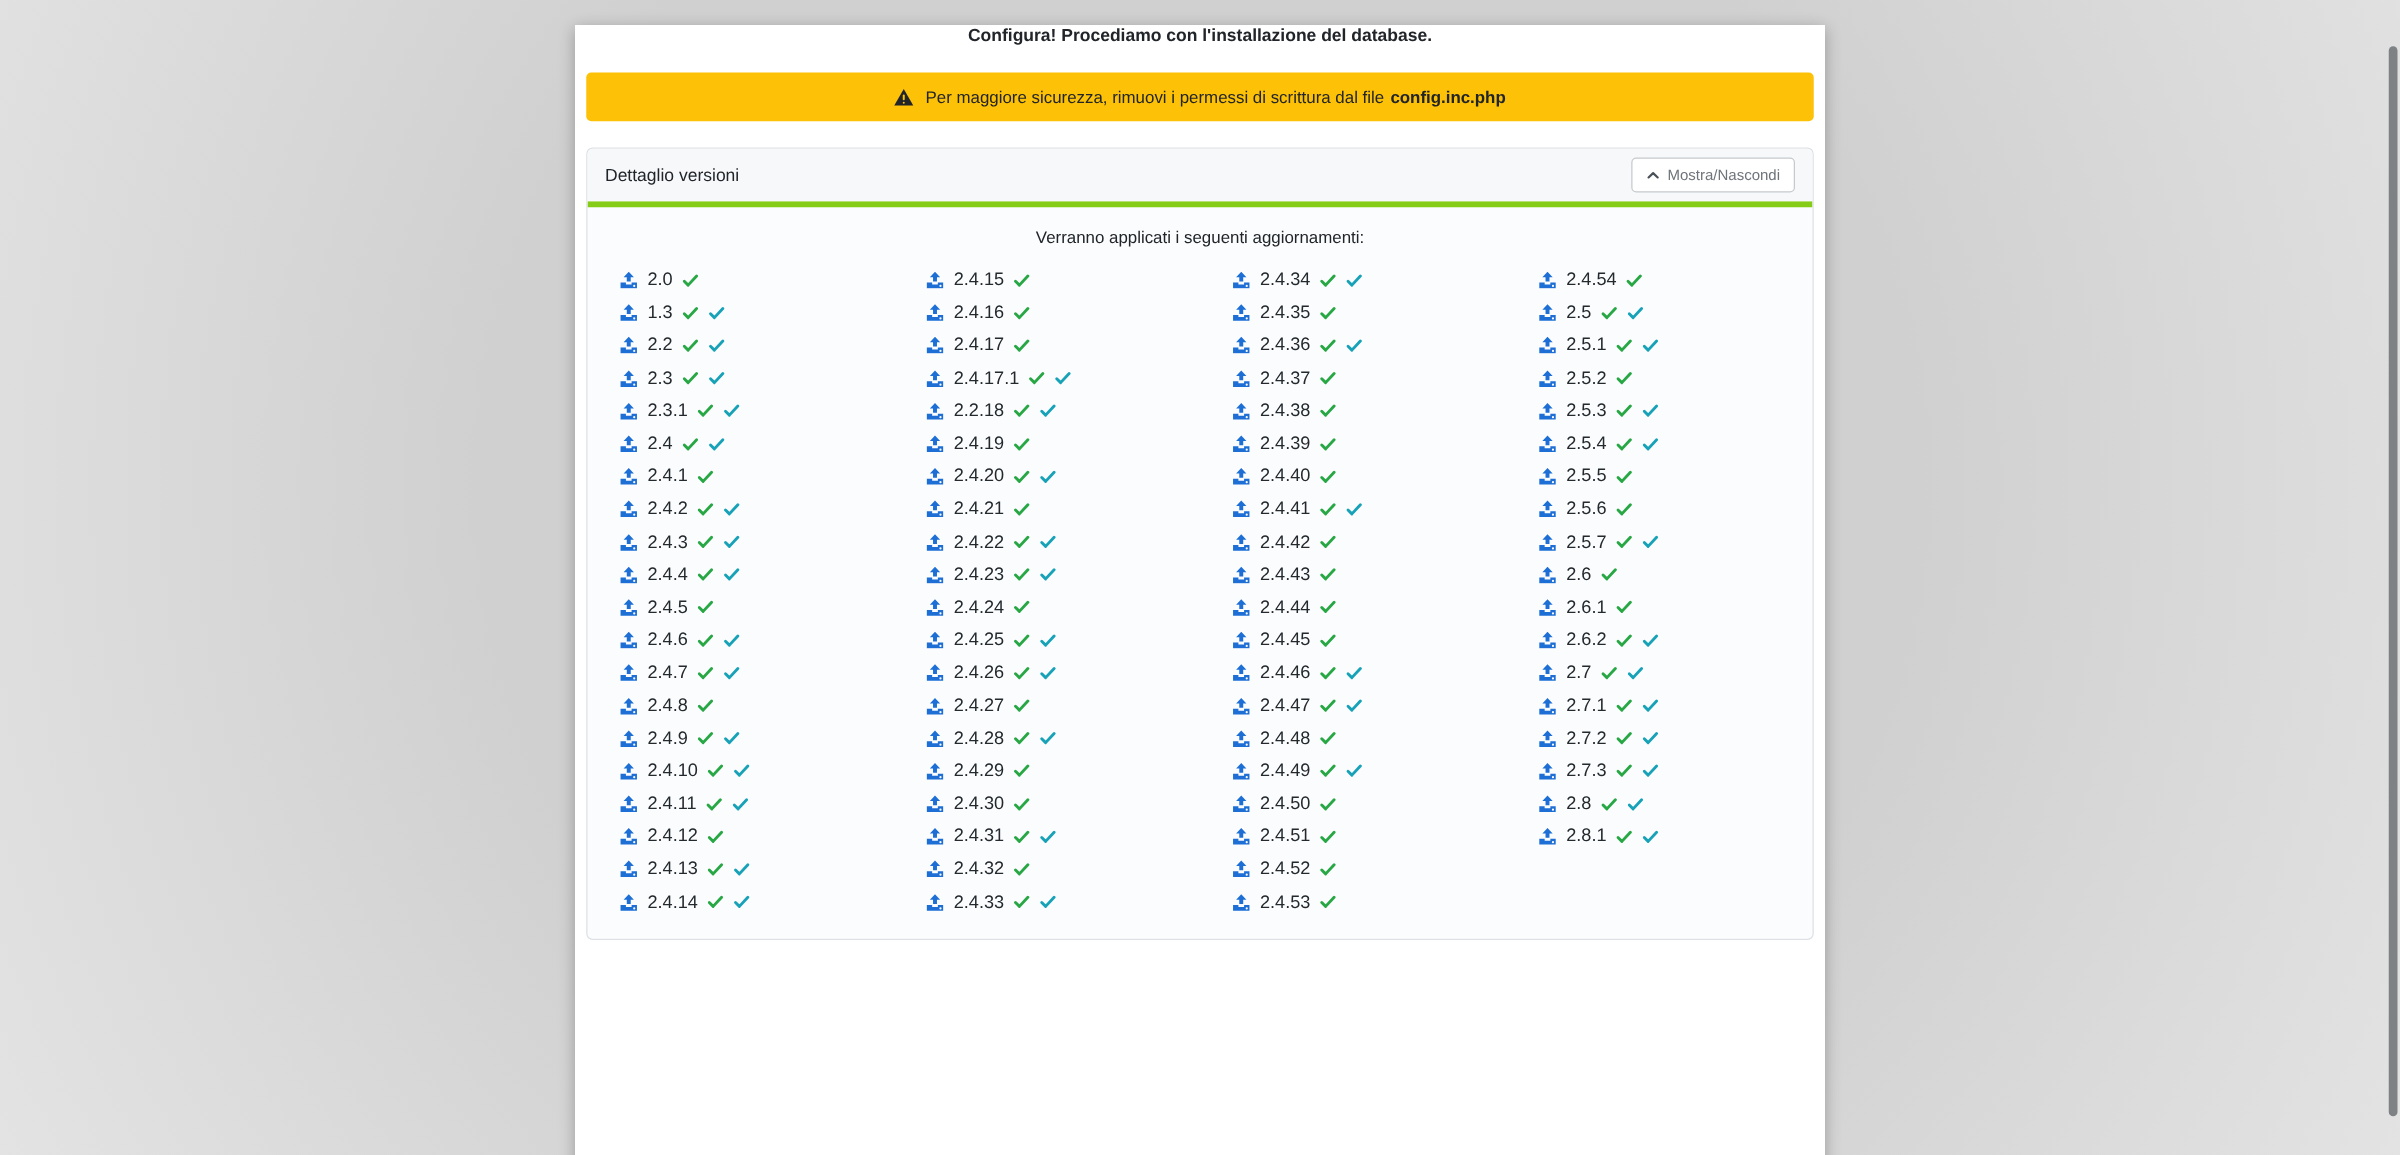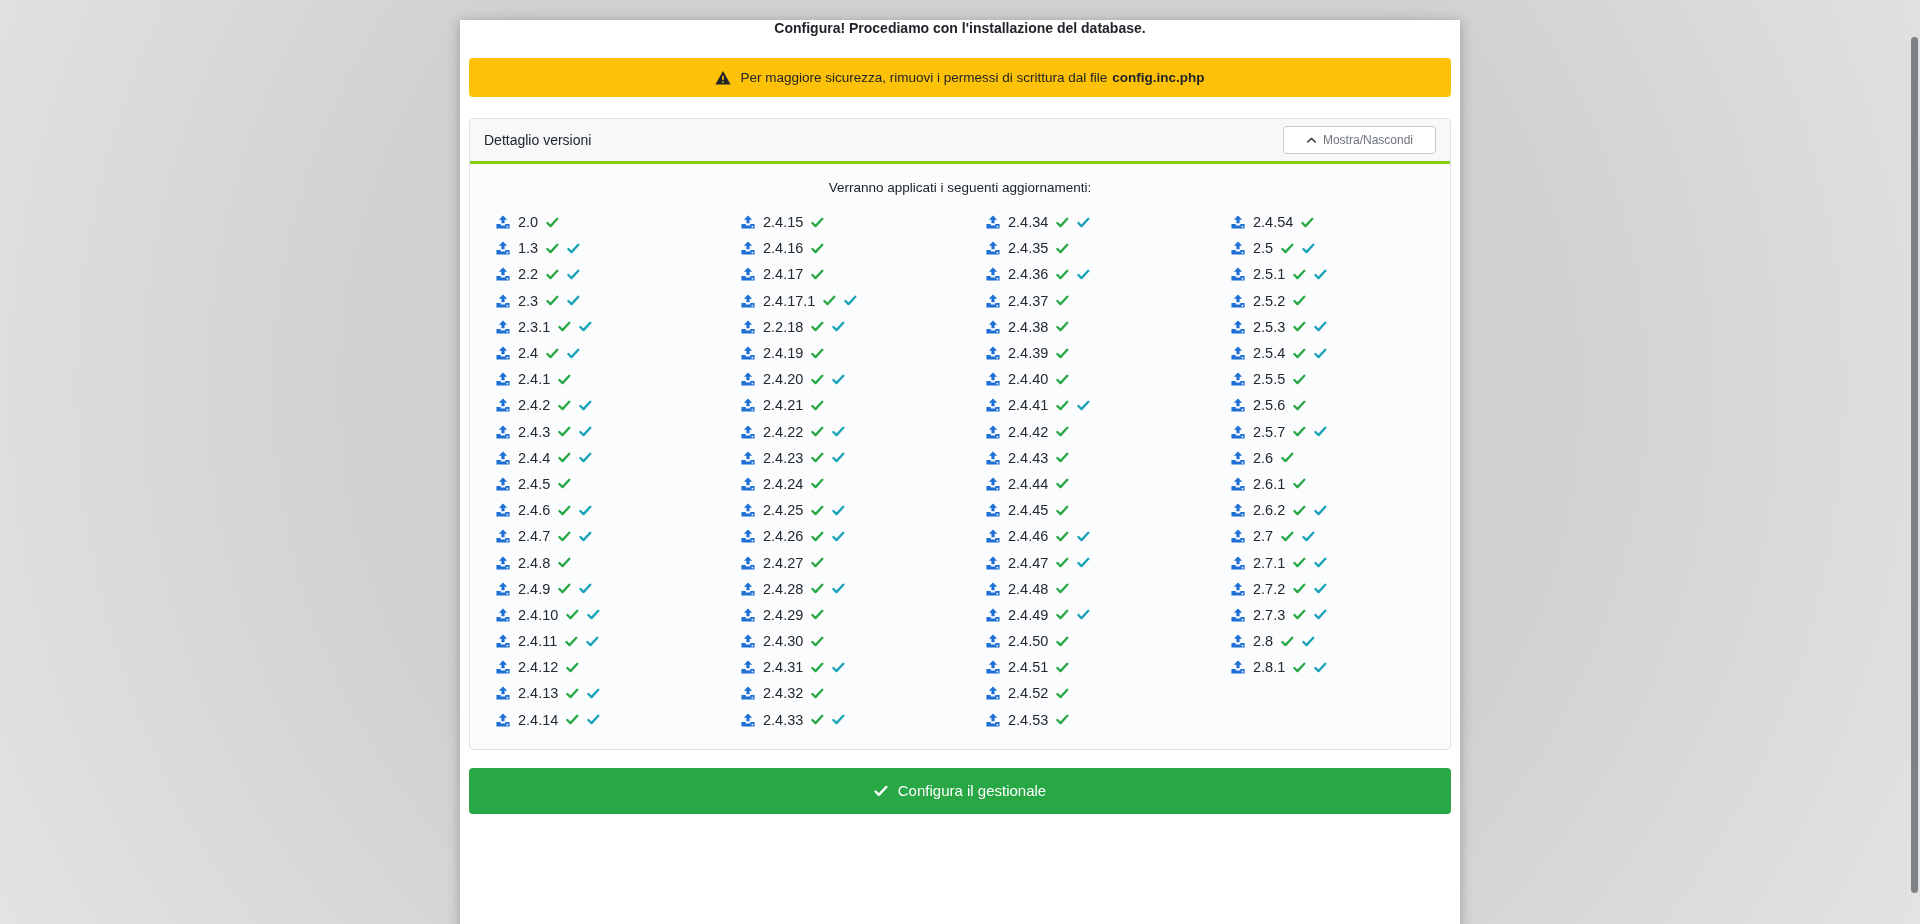--- a/index.html
+++ b/index.html
@@ -31,27 +31,27 @@
   .success-line { margin-top: 17px; display: flex; align-items: center; justify-content: center; gap: 6px;
     color: #28a745; font-size: 14px; }
   .alert-warning {
     margin-top: 22px; background: #fdc107; border-radius: 4px; height: 39px;
     display: flex; align-items: center; justify-content: center; gap: 9px;
     font-size: 13.5px; color: #212529;
   }
   .alert-warning b { margin-left: -4px; }
   .panel { margin-top: 21px; border: 1px solid #dde1e5; border-radius: 5px; background: #fbfcfd; }
   .panel-header {
-    background: #f7f8f9; border-bottom: 3px solid #84cc16; border-radius: 5px 5px 0 0;
+    background: #f7f8f9; border-bottom: 5px solid #84cc16; border-radius: 5px 5px 0 0;
     display: flex; align-items: center; justify-content: space-between; padding: 7px 14px; min-height: 45px;
   }
   .panel-title { font-size: 14px; color: #212529; }
   .toggle-btn {
     background: #fff; border: 1px solid #c6cacd; border-radius: 4px; cursor: pointer;
-    color: #6e747a; font-size: 12px; padding: 6px 22px; display: flex; align-items: center; gap: 6px;
+    color: #6e747a; font-size: 12px; padding: 6px 11px; display: flex; align-items: center; gap: 6px;
     font-family: "Liberation Sans", sans-serif;
   }
   .subtitle { margin: 16px 0 0; text-align: center; font-size: 13.5px; color: #212529; }
   .versions-grid {
     display: grid; grid-auto-flow: column;
     grid-template-rows: repeat(20, 26.2px);
     grid-template-columns: repeat(4, 1fr);
     margin-top: 14px; padding-bottom: 16px;
   }
   .version-item { display: flex; align-items: center; gap: 8px; padding-left: 26px;
@@ -1600,25 +1600,17 @@
     <span style="display:flex;">
       <svg width="13" height="13" viewBox="0 0 13 13">
         <path d="M1.4 7l3.1 3.1 6.8-7.3" stroke="#17a2b8" stroke-width="2.3" fill="none" stroke-linecap="round" stroke-linejoin="round"></path>
       </svg>
     </span>
   </div>
 </div>
       </div>
     </div>
 
-    <button class="configure-btn">
-      <span style="display:flex;">
-        <svg width="14" height="14" viewBox="0 0 14 14">
-          <path d="M1.5 7.5l3.4 3.4 7.4-8" stroke="#fff" stroke-width="2.4" fill="none" stroke-linecap="round" stroke-linejoin="round"></path>
-        </svg>
-      </span>
-      <span>Configura il gestionale</span>
-    </button>
 
   </div>
 </div>
 
 <div class="scrollbar-thumb"></div>
 
 </body></html>

